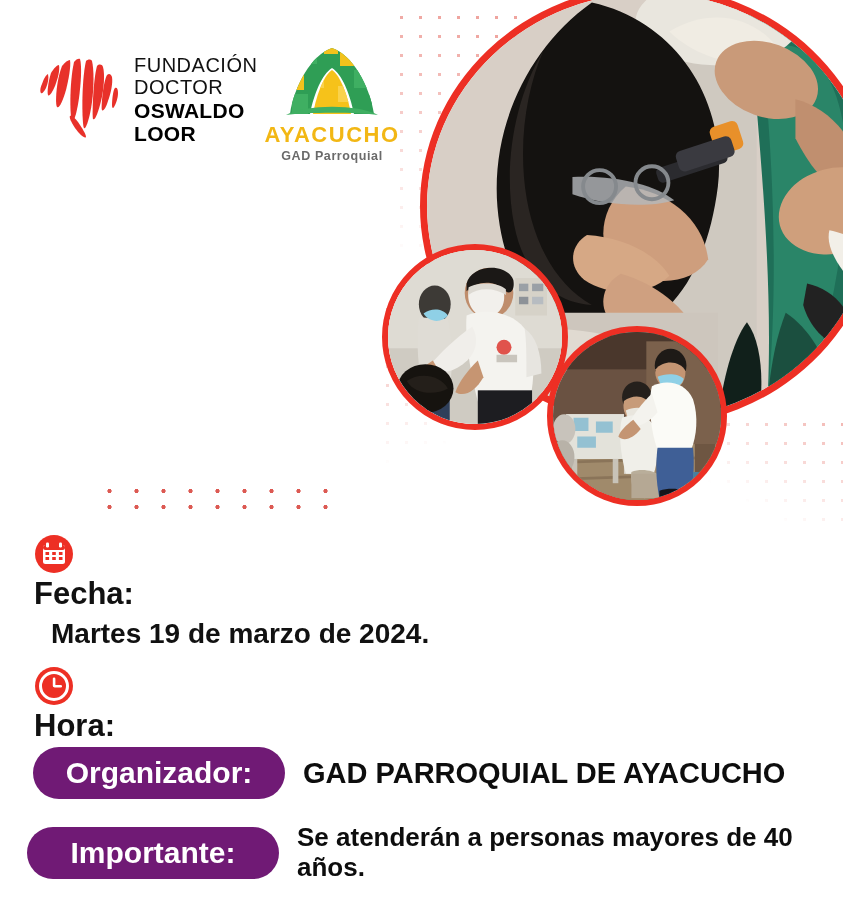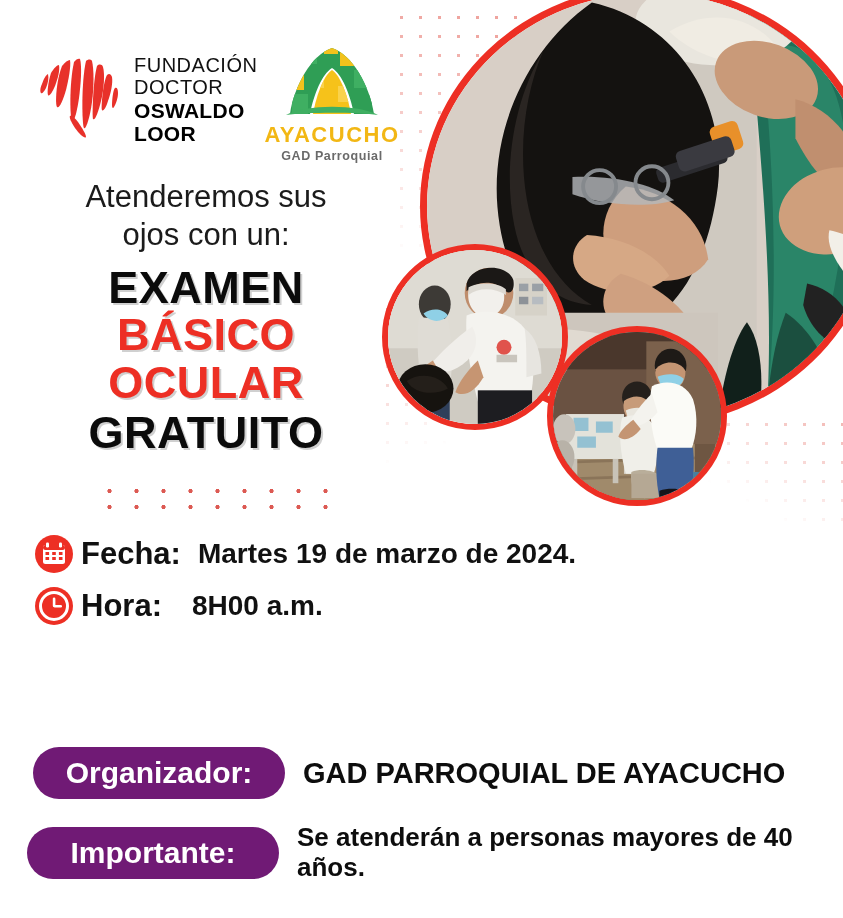--- a/index.html
+++ b/index.html
@@ -56,21 +56,21 @@
   
   .collage { position: absolute; left: 380px; top: -14px; width: 470px; height: 545px; }
   .circ { position: absolute; border-radius: 50%; overflow: hidden; border: 6px solid #ED2F24; }
   .circ-main { left: 40px; top: 0px; width: 460px; height: 440px; border-width: 7px; }
   .circ-b { left: 2px; top: 258px; width: 186px; height: 186px; }
   .circ-c { left: 167px; top: 340px; width: 180px; height: 180px; }
   .ph { width: 100%; height: 100%; display: block; }
 
   
   .details { position: absolute; left: 34px; top: 534px; width: 790px; }
-  .drow { display: flex; align-items: flex-start; margin-bottom: 12px; }
+  .drow { display: flex; align-items: flex-start; margin-bottom: 12px; flex-direction: column; }
   .dicon { width: 40px; height: 40px; flex: none; margin-right: 7px; }
   .dlabel { font-size: 31px; font-weight: 800; color: #111; line-height: 40px; white-space: nowrap; }
   .dvalue { font-size: 28px; font-weight: 700; color: #111; line-height: 40px; white-space: nowrap; }
   .row-fecha .dvalue { margin-left: 17px; }
   .row-hora .dvalue { margin-left: 30px; }
   .row-lugar { align-items: flex-start; margin-top: 4px; }
   .row-lugar .dvalue { margin-left: 8px; font-size: 25px; line-height: 1.14; white-space: normal; max-width: 620px; padding-top: 5px; }
 
   
   .pillrow { position: absolute; display: flex; align-items: center; }
@@ -145,28 +145,20 @@
           <rect x="58" y="44" width="14" height="16" fill="#FAD24B"></rect>
           <rect x="44" y="14" width="12" height="14" fill="#FAD24B"></rect>
         </g>
         <path d="M6 73 C26 62 78 62 98 73 C78 70 26 70 6 73 Z" fill="#3FAF62"></path>
       </svg>
     </span>
     <div class="aya-name">AYACUCHO</div>
     <div class="aya-sub">GAD Parroquial</div>
   </div>
 
-  <div class="headline">
-    <div class="hl-lead">Atenderemos sus</div>
-    <div class="hl-lead">ojos con un:</div>
-    <div class="hl-big hl-black hl-1">EXAMEN</div>
-    <div class="hl-big hl-red">BÁSICO</div>
-    <div class="hl-big hl-red">OCULAR</div>
-    <div class="hl-big hl-black hl-4">GRATUITO</div>
-  </div>
 
   <div class="collage">
 
     <div class="circ circ-main">
       <svg class="ph" viewBox="0 0 460 440" preserveAspectRatio="xMidYMid slice">
         <rect width="460" height="440" fill="#d8cfc6"></rect>
         <rect x="250" y="0" width="90" height="440" fill="#cfc9c0"></rect>
         <path d="M330 0 L460 0 L460 440 L350 440 C360 300 340 130 330 0 Z" fill="#1f6f58"></path>
         <path d="M345 60 C380 40 420 70 430 140 C440 220 420 330 390 420 L350 430 C365 300 355 140 345 60 Z" fill="#2a8568"></path>
         <ellipse cx="300" cy="30" rx="85" ry="45" fill="#e9e6de"></ellipse>

